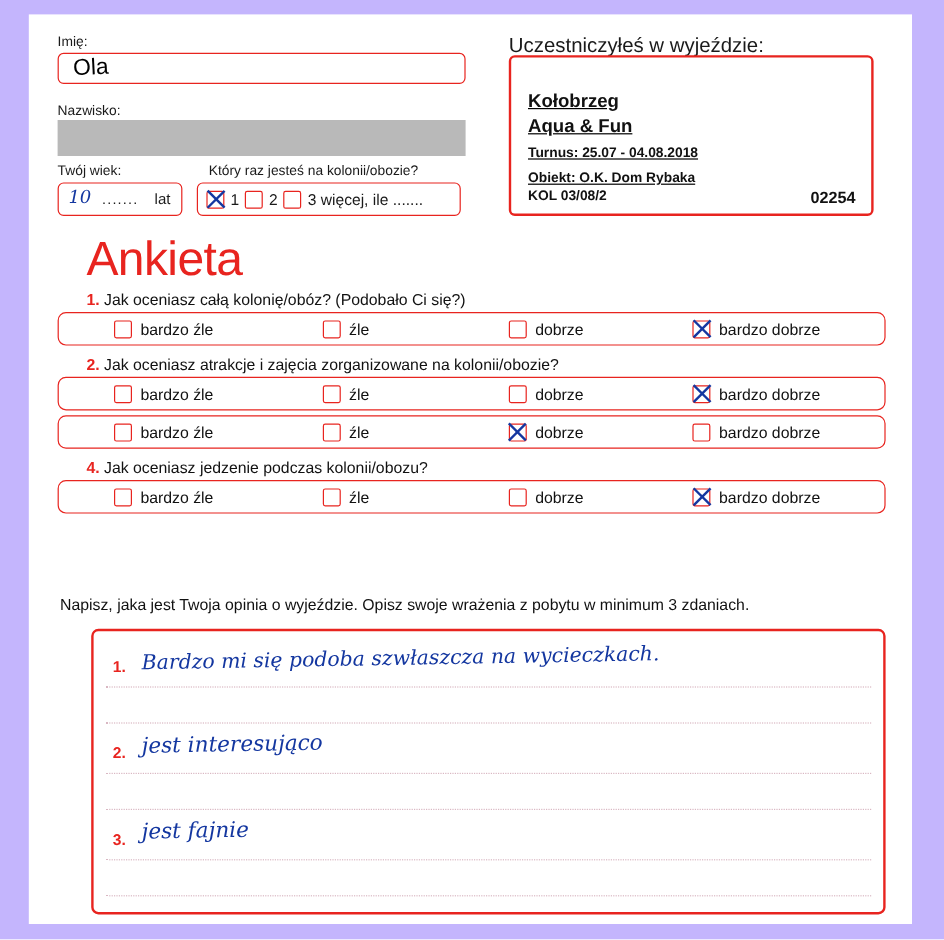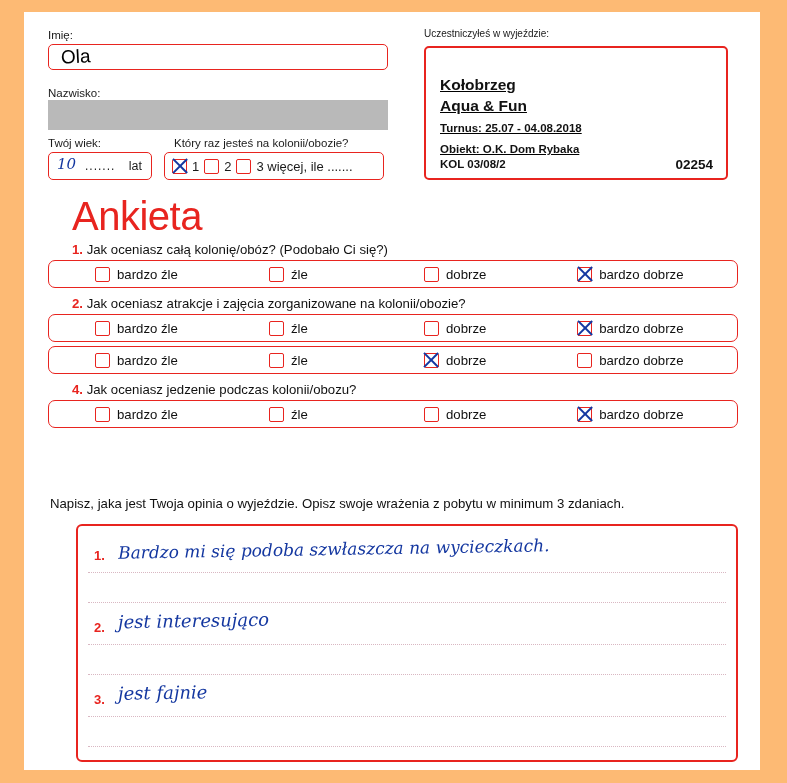--- a/index.html
+++ b/index.html
@@ -10,21 +10,21 @@
   body {
     width: 787px;
     height: 783px;
     font-family: "Liberation Sans", sans-serif;
     overflow: hidden;
   }
   .page {
     position: relative;
     width: 787px;
     height: 783px;
-    background: #fdba74;
+    background: #c4b5fd;
     box-sizing: border-box;
   }
   .sheet {
     position: absolute;
     left: 24px;
     top: 12px;
     width: 736px;
     height: 758px;
     background: #ffffff;
     box-sizing: border-box;
@@ -155,21 +155,21 @@
   .cb.checked::after  { transform: translate(-50%,-50%) rotate(-45deg); }
   .times-txt {
     font-size: 13px;
     color: #1a1a1a;
   }
   
   .part-label {
     position: absolute;
     left: 400px;
     top: 16px;
-    font-size: 10px;
+    font-size: 17px;
     color: #1a1a1a;
   }
   .part-card {
     position: absolute;
     left: 400px;
     top: 34px;
     width: 304px;
     height: 134px;
     border: 2px solid #e8241f;
     border-radius: 5px;

